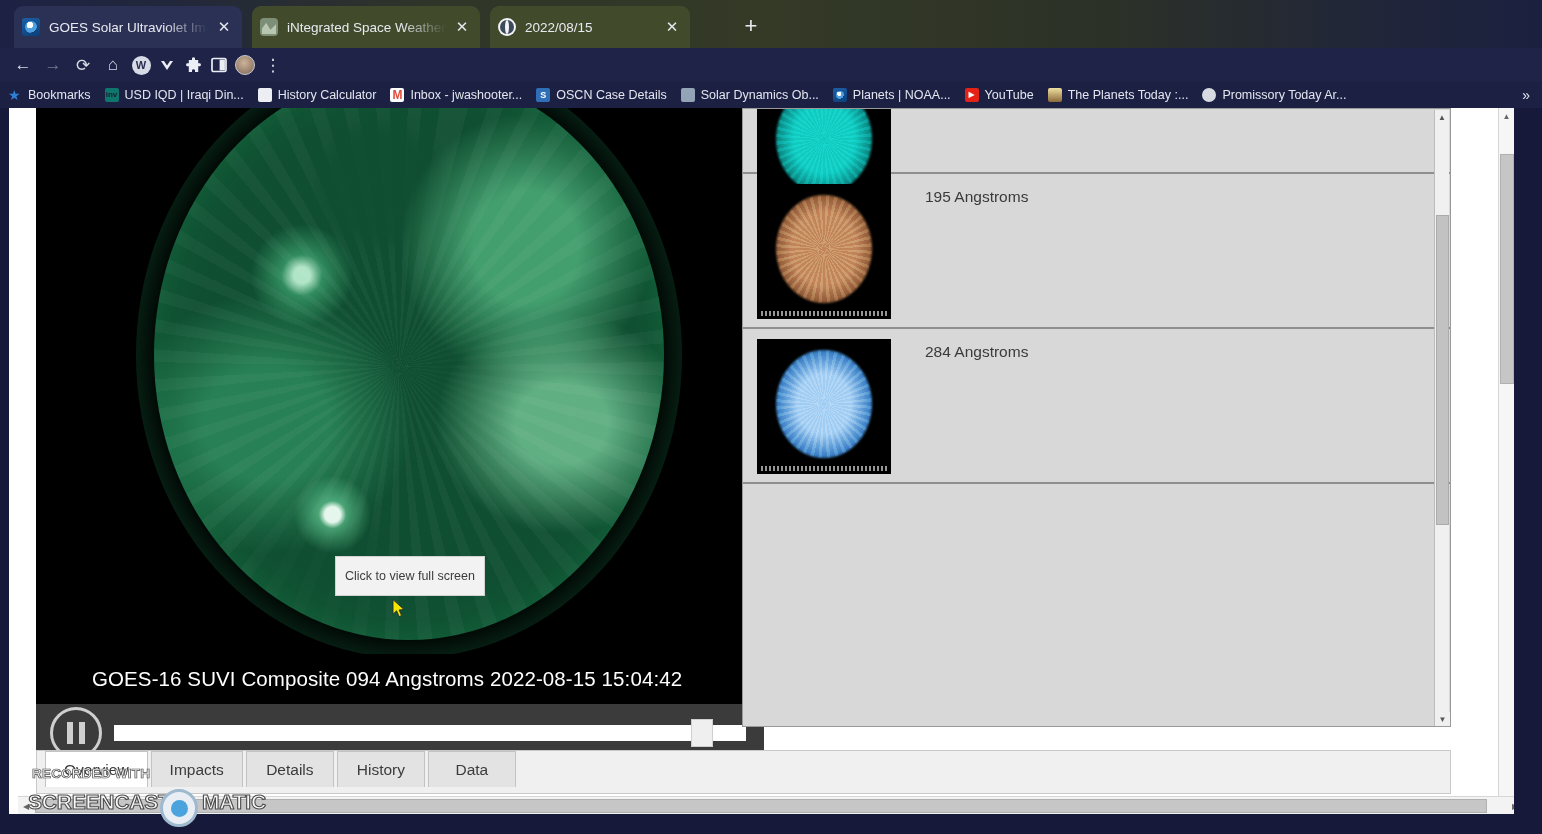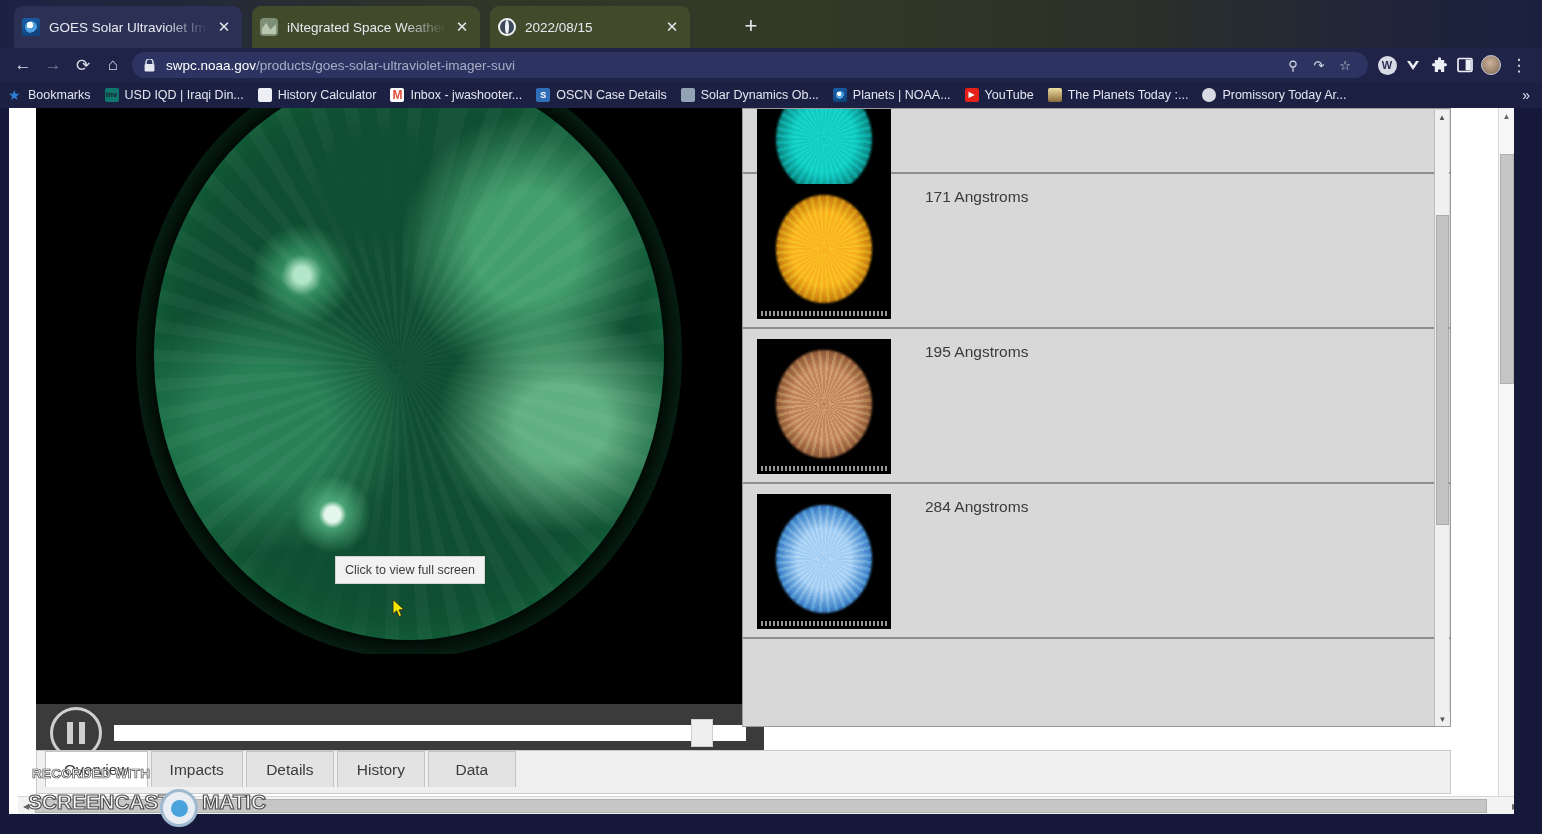--- a/index.html
+++ b/index.html
@@ -75,21 +75,21 @@
       opacity:.55; mix-blend-mode:screen;
       background:
         radial-gradient(circle at 44% 20%, rgba(0,0,0,.85) 0 9%, transparent 14%),
         radial-gradient(circle at 62% 55%, rgba(0,0,0,.6) 0 7%, transparent 13%),
         radial-gradient(circle at 33% 88%, rgba(0,0,0,.7) 0 8%, transparent 15%),
         repeating-conic-gradient(from 12deg at 48% 52%, rgba(255,255,255,.06) 0 3deg, rgba(0,0,0,.10) 3deg 7deg);
   }
   .sun-halo { position:absolute; left:100px; top:-56px; width:546px; height:606px; border-radius:50%;
       box-shadow:0 0 30px 8px rgba(40,190,120,.22) inset; }
   .fsbtn { position:absolute; left:299px; top:448px; background:#f2f2f2; color:#3c3c3c;
-           font-size:12.5px; padding:6px 9px; border:1px solid #d2d2d2; }
+           font-size:12.5px; padding:12px 9px; border:1px solid #d2d2d2; }
   .vidcaption { position:absolute; left:0; top:546px; width:728px; height:50px; color:#fff;
                 font-size:20.5px; display:flex; align-items:center; padding-left:56px; letter-spacing:.1px; }
   .controls { position:absolute; left:0; top:596px; width:728px; height:58px; background:#3b3b3b; display:flex; align-items:center; }
   .playbtn { width:52px;height:52px;margin-left:14px;border-radius:50%;border:3px solid #cfcfcf;
              display:flex;align-items:center;justify-content:center;gap:6px; flex:0 0 52px;}
   .playbtn i { display:block; width:6px; height:22px; background:#cfcfcf; }
   .track { position:relative; flex:1; height:16px; background:#fff; margin:0 18px 0 12px; }
   .thumb { position:absolute; top:-6px; width:22px; height:28px; background:#efefef; border:1px solid #cfcfcf; }
 
   
@@ -171,35 +171,20 @@
         <span class="tab-x">✕</span>
       </div>
       <div class="newtab" style="left:736px;">+</div>
     </div>
 
     <div class="navbar">
       <div class="nav-ico">←</div>
       <div class="nav-ico" style="opacity:.45">→</div>
       <div class="nav-ico">⟳</div>
       <div class="nav-ico">⌂</div>
-      <div class="omnibox">
-        <span class="lock">
-          <svg width="11" height="13" viewBox="0 0 11 13">
-              <path d="M2 5V3.4A3.4 3.4 0 0 1 9 3.4V5" fill="none" stroke="#e6e9f2" stroke-width="1.4"></path>
-              <rect x="0.6" y="5" width="9.8" height="7.4" rx="1.2" fill="#e6e9f2"></rect>
-            </svg>
-        </span>
-        <span class="url-host">swpc.noaa.gov</span>
-        <span class="url-path">/products/goes-solar-ultraviolet-imager-suvi</span>
-        <span class="omni-actions">
-          <span class="nav-ico">⚲</span>
-          <span class="nav-ico">↷</span>
-          <span class="nav-ico">☆</span>
-        </span>
-      </div>
       <div class="ext-ico">
         <span style="width:19px;height:19px;border-radius:50%;background:#d7dbe6;display:flex;align-items:center;justify-content:center;color:#2a2f52;font-size:11px;font-weight:bold;">W</span>
       </div>
       <div class="ext-ico">
         <svg width="18" height="18" viewBox="0 0 18 18">
             <path d="M3 5 L9 14 L15 5 L12 5 L9 9.6 L6 5 Z" fill="#eceef5"></path>
           </svg>
       </div>
       <div class="ext-ico">
         <svg width="17" height="17" viewBox="0 0 17 17">
@@ -266,20 +251,21 @@
   <div class="viewport">
     <div class="pagebody">
 
       <div class="player">
         <div class="sun-wrap">
           <div class="sun"></div>
           <div class="sun-speck"></div>
           <div class="sun-halo"></div>
           <div class="fsbtn">Click to view full screen</div>
         </div>
+        <div class="vidcaption">GOES-16 SUVI Composite 094 Angstroms 2022-08-15 15:04:42</div>
         <div class="controls">
           <div class="playbtn">
               <i></i>
               <i></i>
             </div>
           <div class="track">
             <div class="thumb" id="slider-thumb" style="left: calc(93% - 11px);"></div>
           </div>
         </div>
       </div>
@@ -288,28 +274,20 @@
         <div class="thumbrow" style="height:110px;margin-top:-45px;">
           <div class="thumbimg">
             <div class="disc d-094"></div>
             <div class="disc-mot"></div>
             <div class="thumbcap"></div>
           </div>
 
         </div>
         <div class="thumbrow">
           <div class="thumbimg">
-            <div class="disc d-171"></div>
-            <div class="disc-mot"></div>
-            <div class="thumbcap"></div>
-          </div>
-          <div class="thumblabel">171 Angstroms</div>
-        </div>
-        <div class="thumbrow">
-          <div class="thumbimg">
             <div class="disc d-195"></div>
             <div class="disc-mot"></div>
             <div class="thumbcap"></div>
           </div>
           <div class="thumblabel">195 Angstroms</div>
         </div>
         <div class="thumbrow">
           <div class="thumbimg">
             <div class="disc d-284"></div>
             <div class="disc-mot"></div>

